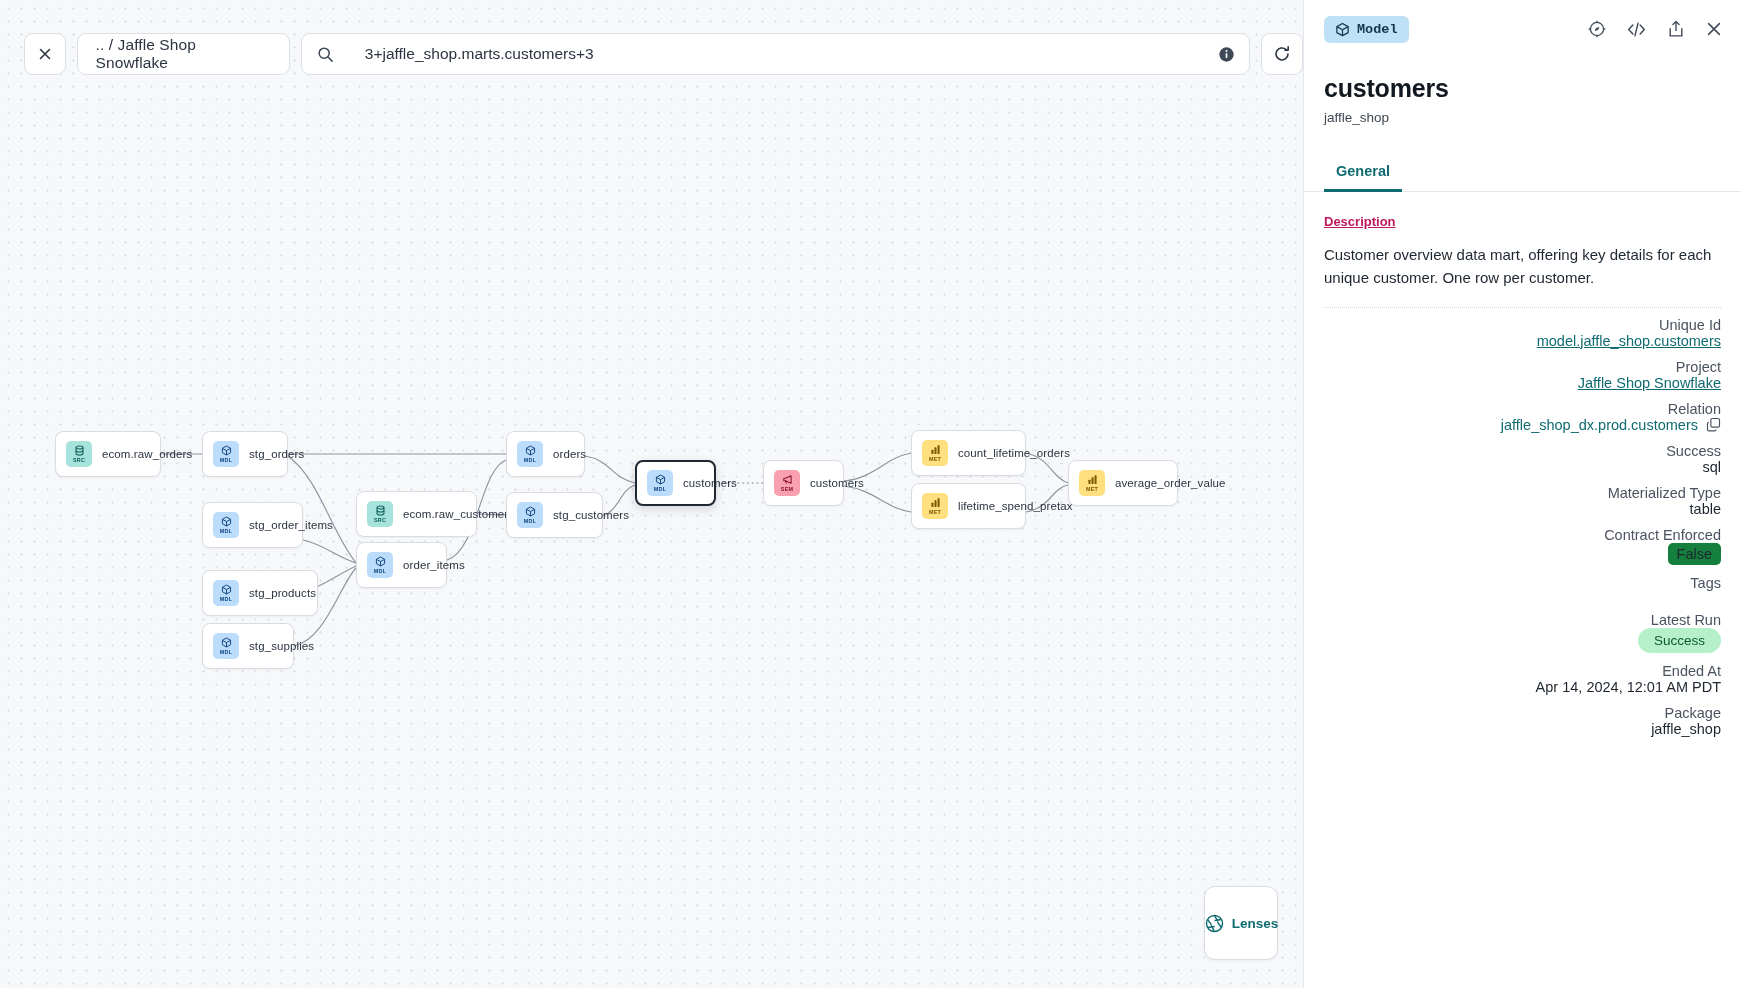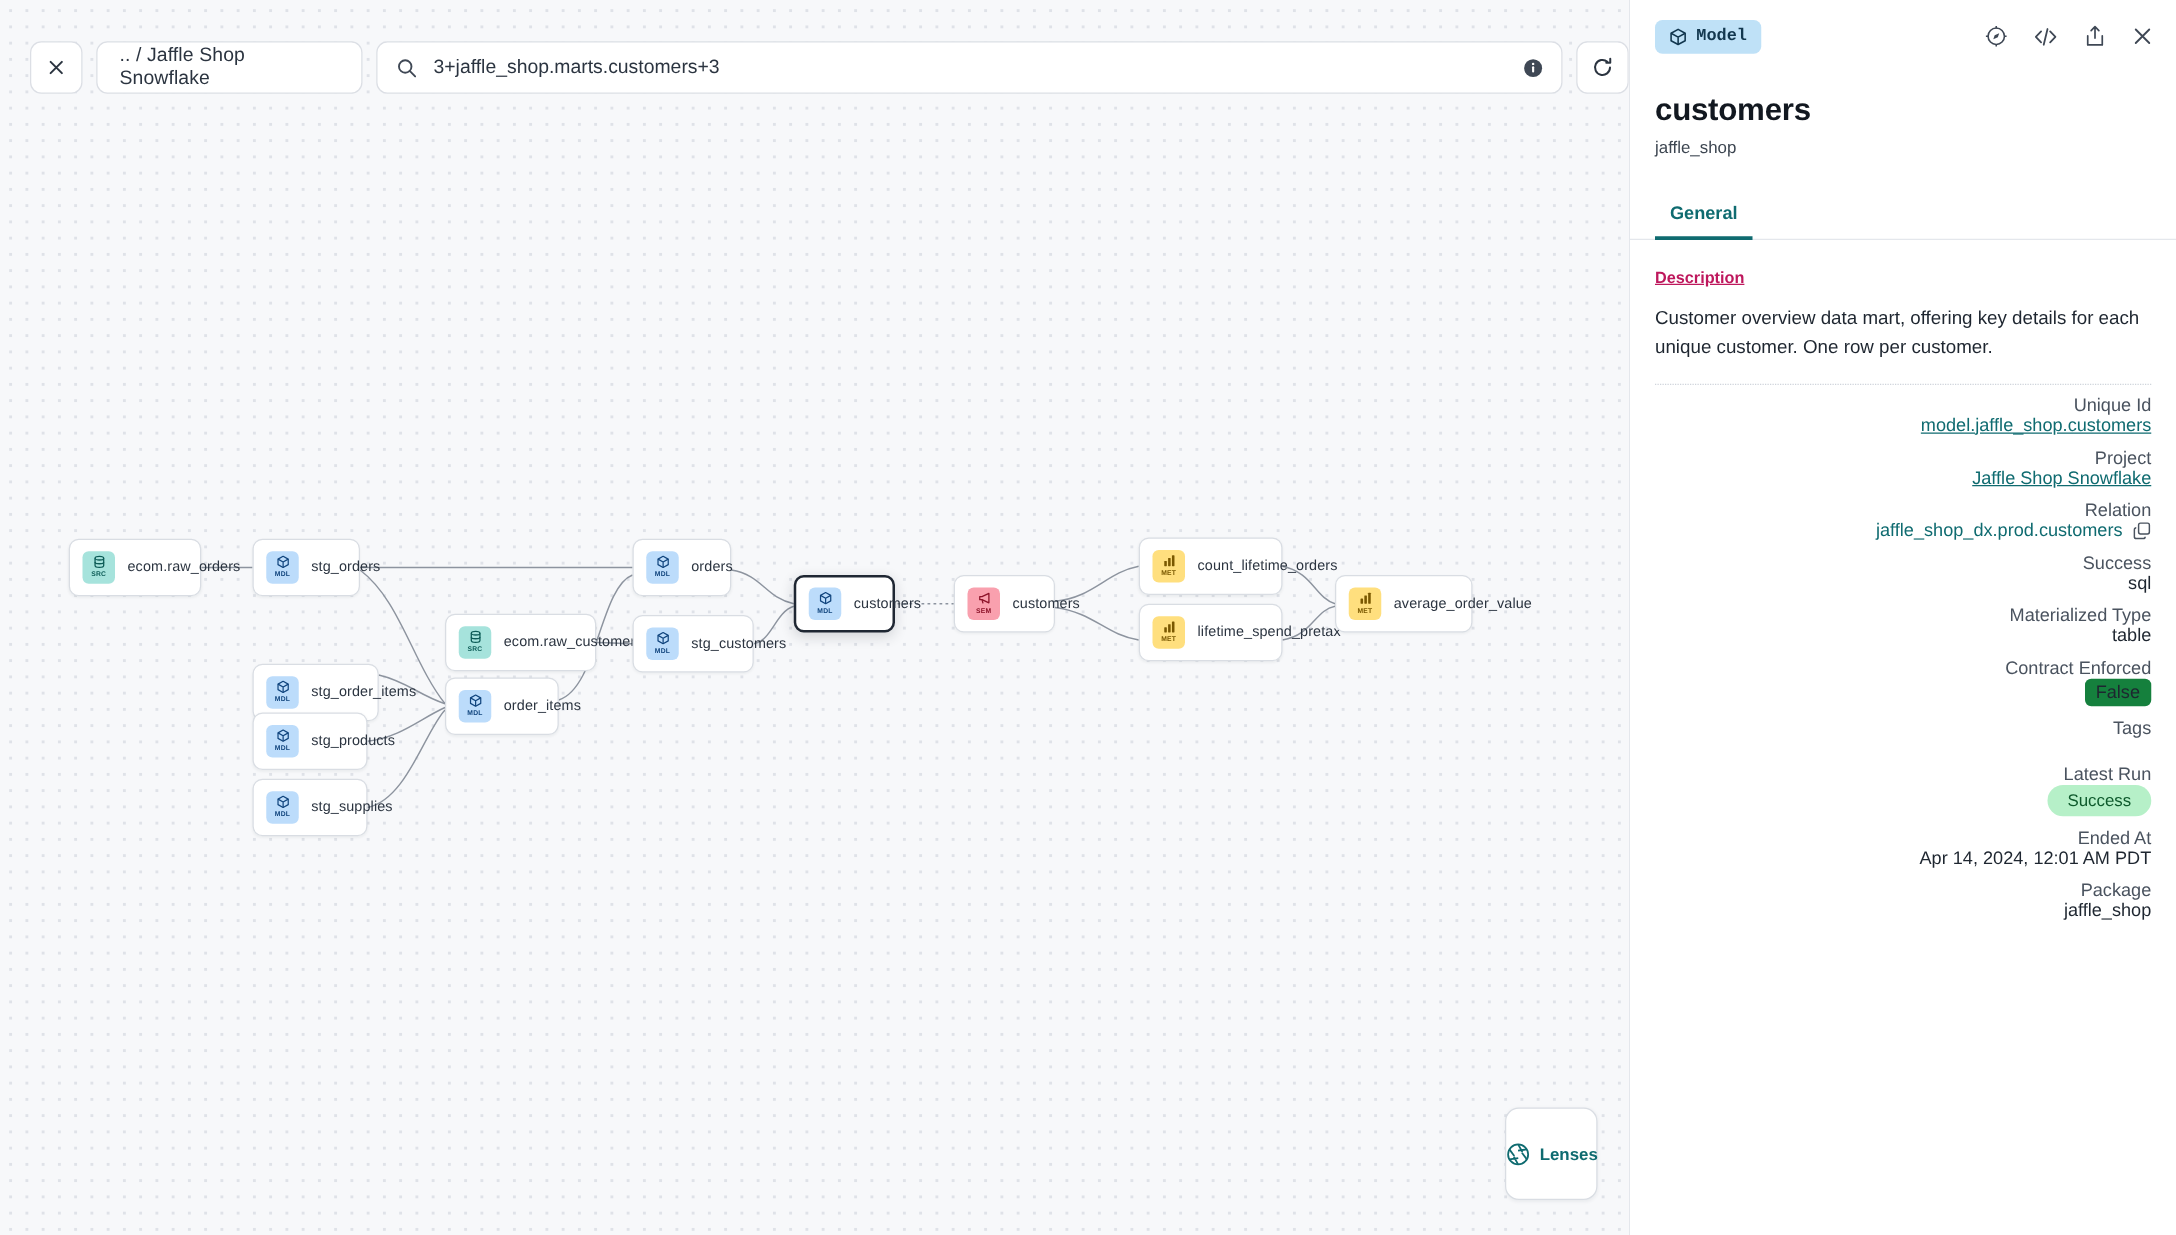--- a/index.html
+++ b/index.html
@@ -26,21 +26,21 @@
   .toolbar { position: absolute; top: 17px; left: 24px; display: flex; align-items: center; gap: 11px; z-index: 20; margin-top: 16px; }
   .tb-btn {
     background: #ffffff; border: 1px solid #dcdfe5; border-radius: 9px;
     height: 42px; display: flex; align-items: center; justify-content: center;
     color: #2b3440; cursor: pointer;
   }
   .tb-close { width: 42px; }
   .tb-breadcrumb { padding: 0 18px; font-size: 15.5px; color: #2b3440; letter-spacing: .1px; }
   .tb-search {
     width: 960px; height: 42px; background: #fff; border: 1px solid #dcdfe5; border-radius: 9px;
-    display: flex; align-items: center; padding: 0 14px 0 15px; gap: 13px;
+    display: flex; align-items: center; padding: 0 14px 0 15px; gap: 31px;
   }
   .tb-search input {
     flex: 1; border: none; outline: none; font-size: 15.5px; color: #2b3440;
     font-family: "Liberation Sans", sans-serif; background: transparent;
   }
   .tb-search input::placeholder { color: #9aa2ae; }
   .tb-refresh { width: 42px; }
   .icon-svg { display: block; }
 
   
@@ -222,31 +222,31 @@
         <div class="node" style="left: 202px; top: 431px; width: 86px;">
           <div class="node-badge badge-mdl">
             <span class="glyph"><svg width="11" height="11" viewBox="0 0 14 14" fill="none" stroke="currentColor" stroke-width="1.25" stroke-linejoin="round">
                 <path d="M7 1.3 L12.2 4.2 L12.2 9.8 L7 12.7 L1.8 9.8 L1.8 4.2 Z"></path>
                 <path d="M1.8 4.2 L7 7.1 L12.2 4.2 M7 7.1 L7 12.7"></path>
               </svg></span>
             <span class="tag">MDL</span>
           </div>
           <div class="node-label">stg_orders</div>
         </div>
-        <div class="node" style="left: 202px; top: 531px; width: 101px;">
+        <div class="node" style="left: 202px; top: 502px; width: 101px;">
           <div class="node-badge badge-mdl">
             <span class="glyph"><svg width="11" height="11" viewBox="0 0 14 14" fill="none" stroke="currentColor" stroke-width="1.25" stroke-linejoin="round">
                 <path d="M7 1.3 L12.2 4.2 L12.2 9.8 L7 12.7 L1.8 9.8 L1.8 4.2 Z"></path>
                 <path d="M1.8 4.2 L7 7.1 L12.2 4.2 M7 7.1 L7 12.7"></path>
               </svg></span>
             <span class="tag">MDL</span>
           </div>
           <div class="node-label">stg_order_items</div>
         </div>
-        <div class="node" style="left: 202px; top: 570px; width: 92px;">
+        <div class="node" style="left: 202px; top: 570px; width: 116px;">
           <div class="node-badge badge-mdl">
             <span class="glyph"><svg width="11" height="11" viewBox="0 0 14 14" fill="none" stroke="currentColor" stroke-width="1.25" stroke-linejoin="round">
                 <path d="M7 1.3 L12.2 4.2 L12.2 9.8 L7 12.7 L1.8 9.8 L1.8 4.2 Z"></path>
                 <path d="M1.8 4.2 L7 7.1 L12.2 4.2 M7 7.1 L7 12.7"></path>
               </svg></span>
             <span class="tag">MDL</span>
           </div>
           <div class="node-label">stg_products</div>
         </div>
         <div class="node" style="left: 202px; top: 623px; width: 92px;">

